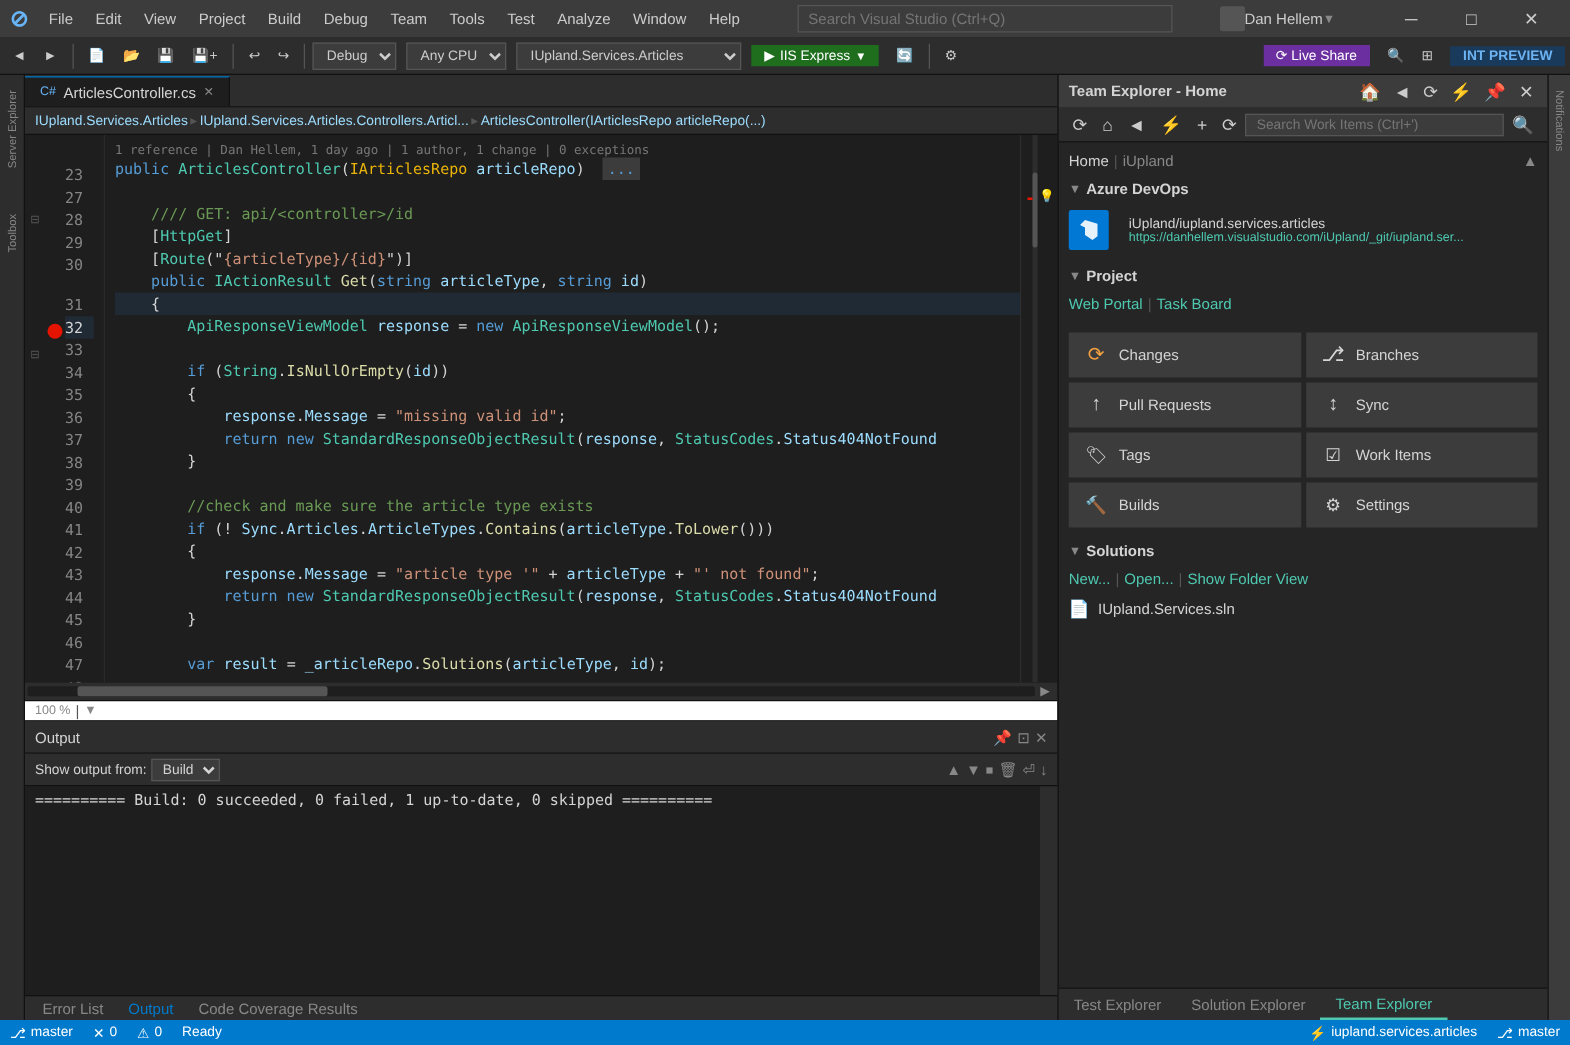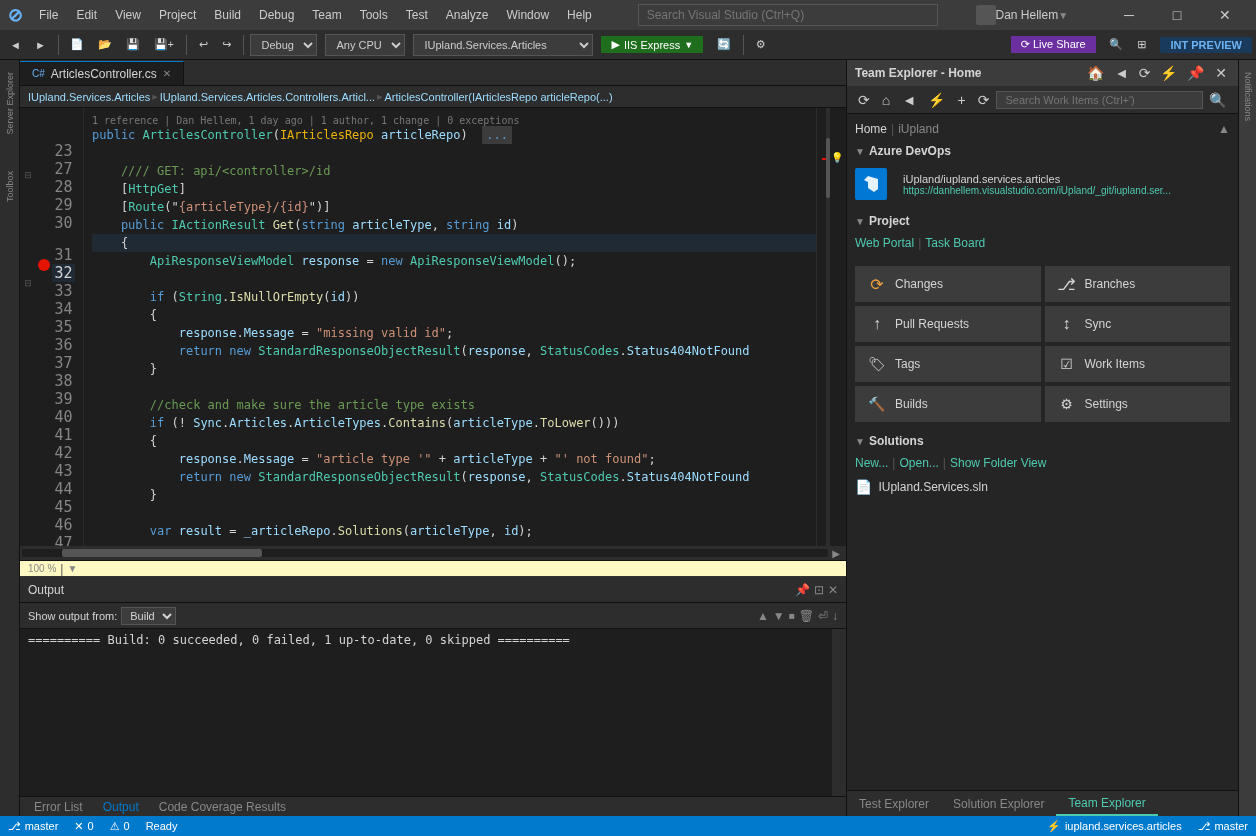--- a/index.html
+++ b/index.html
@@ -269,21 +269,21 @@
         <div style="height:18px;"></div>
         <div style="height:18px;"></div>
         <div style="height:18px;"></div>
         <div style="height:18px;"></div>
         <div style="height:18px;"></div>
         <div style="height:18px;display:flex;align-items:center;justify-content:center;">
           <span class="breakpoint"></span>
         </div>
       </div>
 
-      <div id="line-numbers" style="font-family:Consolas,monospace;font-size:15px;line-height:18px;padding-top:20px;background:#1e1e1e;color:#858585;text-align:center;padding-right:8px;width:32px;user-select:none;">
+      <div id="line-numbers" style="font-family:Consolas,monospace;font-size:12px;line-height:18px;padding-top:9px;background:#1e1e1e;color:#858585;text-align:left;padding-right:8px;width:32px;user-select:none;">
         <div style="height:14px;font-size:10px;"></div>
         <div>23</div>
         <div>27</div>
         <div>28</div>
         <div>29</div>
         <div>30</div>
         <div style="height:14px;font-size:10px;"></div>
         <div>31</div>
         <div style="color:#d4d4d4;background:#264f7840;">32</div>
         <div>33</div>
@@ -351,21 +351,21 @@
       </div>
     </div>
 
     <div style="height:14px;background:#2d2d2d;display:flex;align-items:center;padding:0 2px;">
       <div style="flex:1;height:8px;background:#1e1e1e;border-radius:2px;position:relative;">
         <div style="width:200px;height:8px;background:#555;border-radius:2px;margin-left:40px;"></div>
       </div>
       <span style="color:#888;font-size:10px;padding:0 4px;">▶</span>
     </div>
 
-    <div style="height:16px;background:#fef9c3;display:flex;align-items:center;padding:0 8px;border-top:1px solid #111;">
+    <div style="height:16px;background:#ffffff;display:flex;align-items:center;padding:0 8px;border-top:1px solid #111;">
       <span style="color:#888;font-size:10px;">100 %</span>
       <span style="color:#555;margin:0 4px;">|</span>
       <span style="color:#888;font-size:10px;">▼</span>
     </div>
 
     <div id="output-panel">
       <div id="output-header">
         <span class="title">Output</span>
         <div class="controls">
           <span style="color:#888;cursor:pointer;">📌</span>

